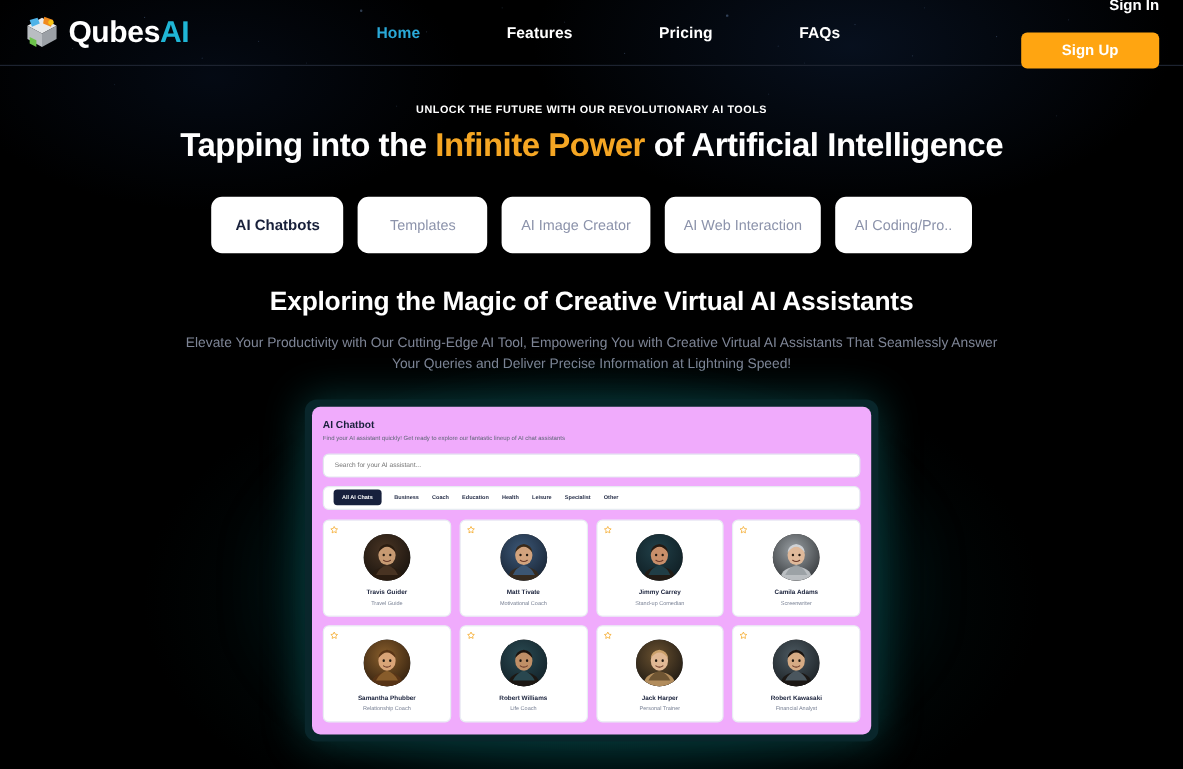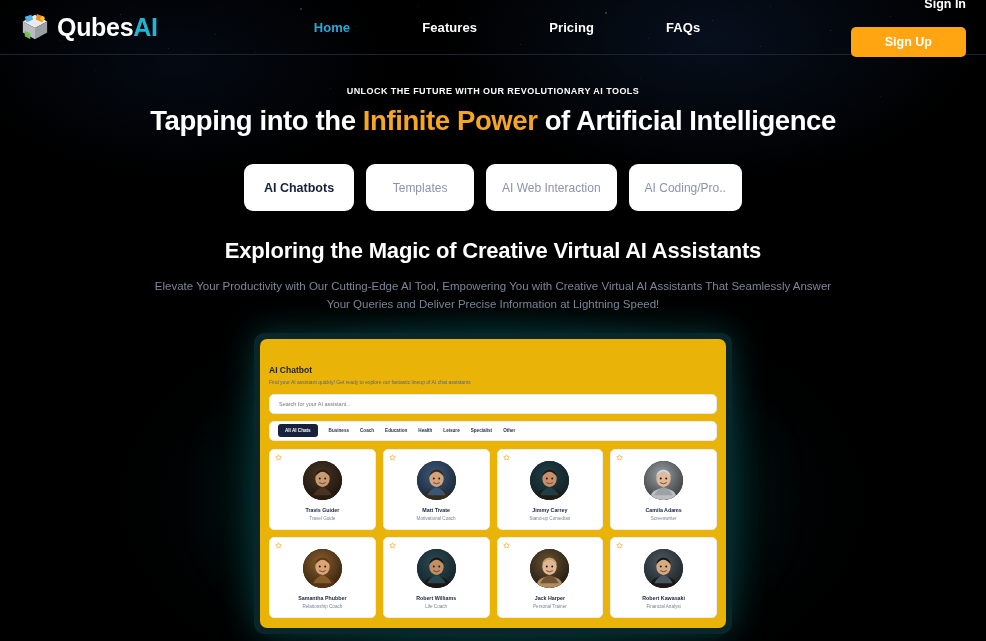--- a/index.html
+++ b/index.html
@@ -110,23 +110,23 @@
     pointer-events: none;
   }
   #mockup {
     position: relative;
     background: #09262b;
     border-radius: 10px;
     padding: 6px;
     box-shadow: 0 0 34px rgba(20,160,160,0.35);
   }
   #mockup-inner {
-    background: #eab308;
+    background: #f0abfc;
     border-radius: 7px;
-    padding: 26px 9px 10px;
+    padding: 10px 9px 10px;
   }
   #app-title { font-size: 8.5px; font-weight: 800; color: #18203a; }
   #app-sub { font-size: 5px; color: #5d6574; margin-top: 4px; line-height: 1.4; }
   #search-box {
     margin-top: 8px;
     background: #ffffff; border: 1px solid #e3e8ef;
     border-radius: 5px; height: 20px;
     display: flex; align-items: center; padding: 0 9px;
   }
   #search-input {
@@ -235,20 +235,21 @@
   </div>
 
   <div id="hero">
     <div id="eyebrow">UNLOCK THE FUTURE WITH OUR REVOLUTIONARY AI TOOLS</div>
     <div id="headline"><span>Tapping into the </span><span class="hl">Infinite Power</span><span> of Artificial Intelligence</span></div>
   </div>
 
   <div id="tabs">
     <div class="tab active">AI Chatbots</div>
     <div class="tab">Templates</div>
+    <div class="tab">AI Image Creator</div>
     <div class="tab">AI Web Interaction</div>
     <div class="tab">AI Coding/Pro..</div>
   </div>
 
   <div id="section">
     <div id="section-title">Exploring the Magic of Creative Virtual AI Assistants</div>
     <div id="section-sub">Elevate Your Productivity with Our Cutting-Edge AI Tool, Empowering You with Creative Virtual AI Assistants That Seamlessly Answer Your Queries and Deliver Precise Information at Lightning Speed!</div>
   </div>
 
   <div id="mockup-wrap">

